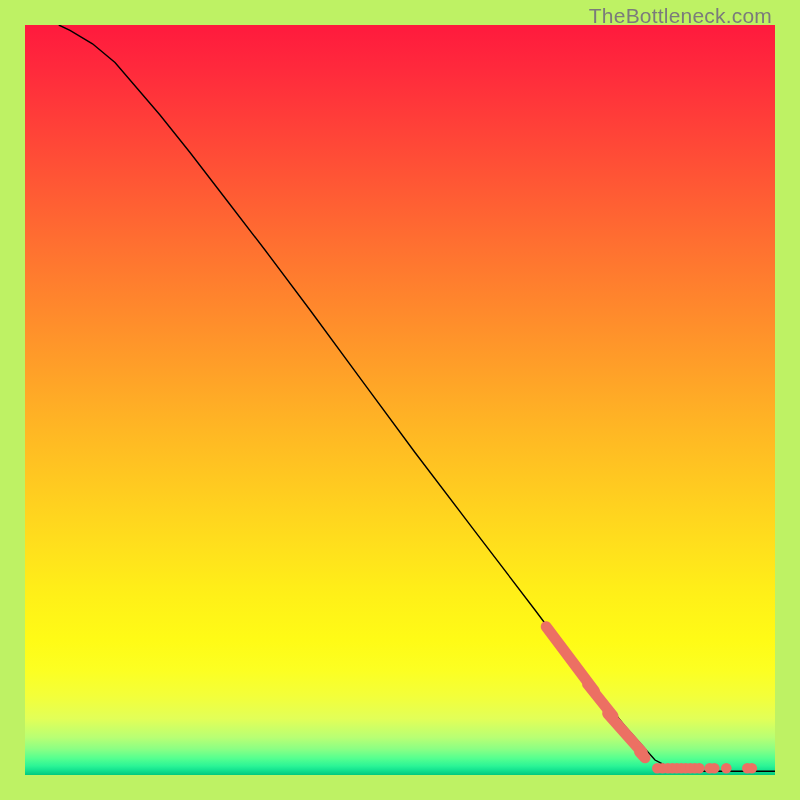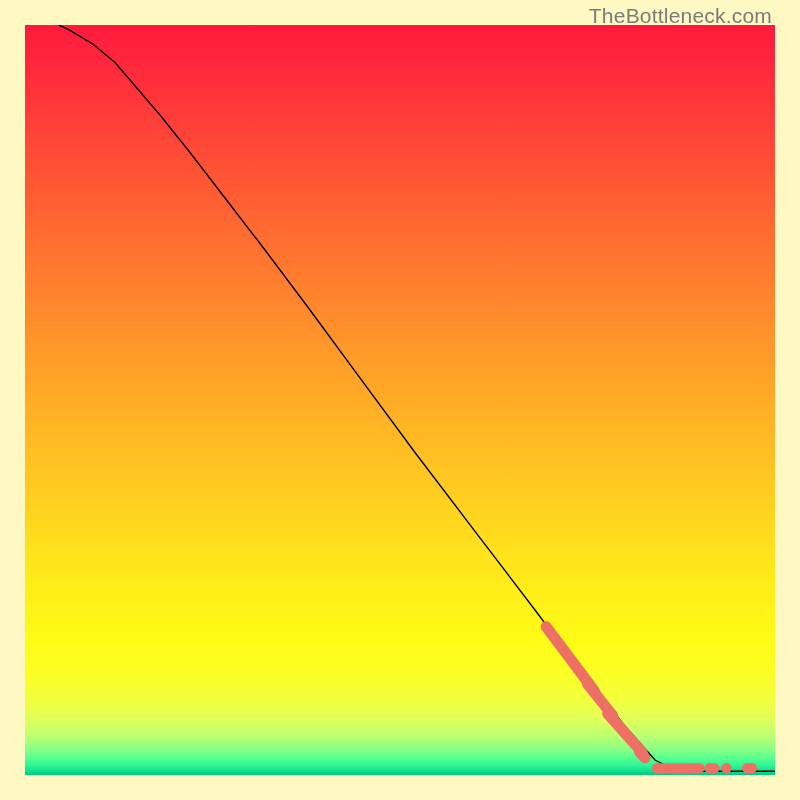--- a/index.html
+++ b/index.html
@@ -10,21 +10,21 @@
     background: #000;
     overflow: hidden;
     font-family: Arial, Helvetica, sans-serif;
   }
   .frame {
     position: absolute;
     left: 0;
     top: 0;
     width: 800px;
     height: 800px;
-    background: #fef9c3;
+    background: #bef264;
   }
   .plot-area {
     position: absolute;
     left: 25px;
     top: 25px;
     width: 750px;
     height: 750px;
   }
   .gradient {
     position: absolute;

